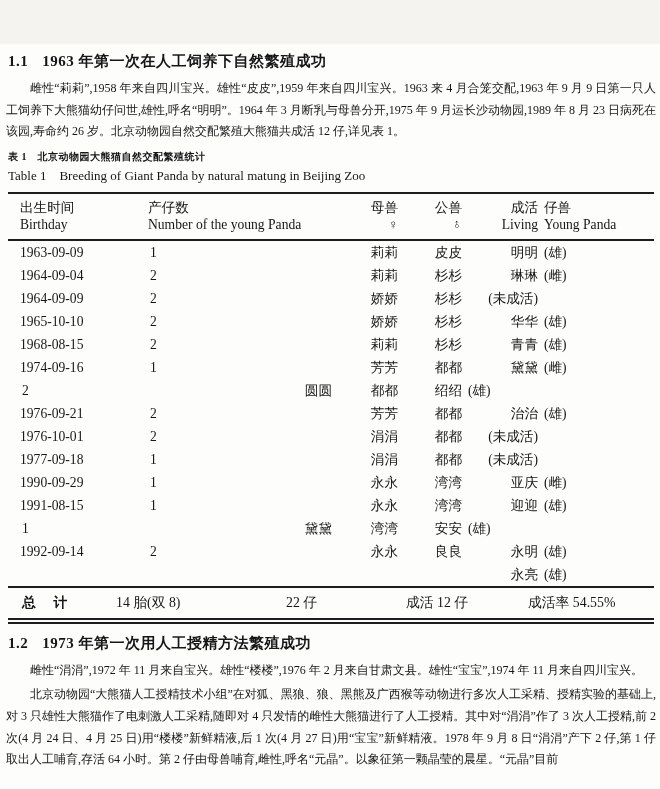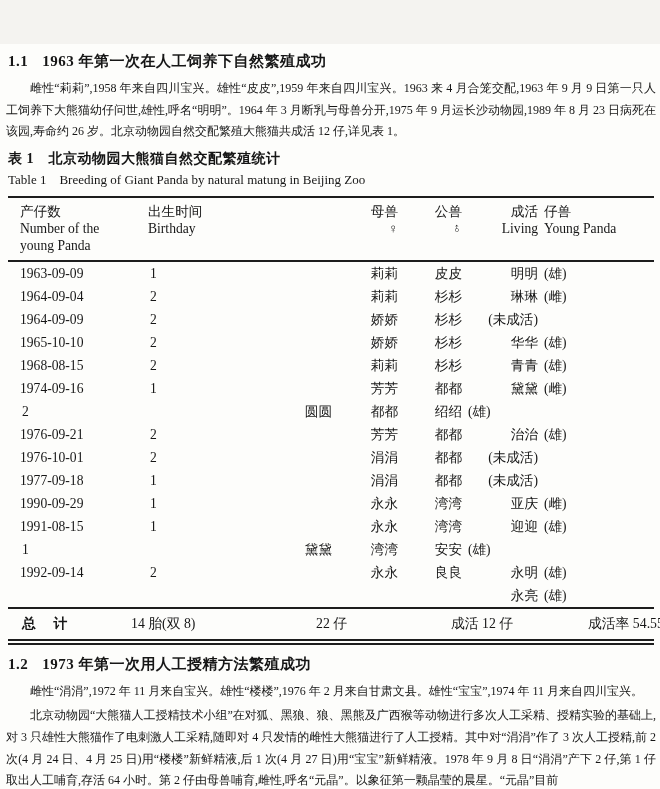--- a/index.html
+++ b/index.html
@@ -28,21 +28,21 @@
   .body-par {
     margin: 0 0 3px 0;
     font-size: 12px;
     line-height: 21.6px;
     text-align: justify;
     text-indent: 2em;
   }
   
   .tbl-cap-zh {
     margin: 7px 0 3px 2px;
-    font-size: 14px; font-weight: bold;
+    font-size: 10px; font-weight: bold;
     letter-spacing: 0.5px;
   }
   .tbl-cap-en {
     margin: 0 0 7px 2px;
     font-size: 13px;
   }
   
   .ptable { margin: 0 2px 0 2px; font-size: 13.6px; }
   .rule { background: #1d1d1d; border: 0; }
   .rule-top { height: 2px; }
@@ -70,21 +70,20 @@
   .c1 { padding-left: 12px; }
   .c2 { padding-left: 14px; }
   .c3, .c4, .c5 { text-align: right; }
   .c6 { padding-left: 6px; }
   .total {
     display: grid;
     grid-template-columns: 108px 170px 120px 122px 1fr;
     height: 30px; line-height: 30px;
     align-items: center;
     font-size: 13.8px;
-    gap: 15px;
   }
   .tc { white-space: nowrap; }
   .tc1 { padding-left: 14px; font-weight: bold; letter-spacing: 2px; }
   .sec2 { margin-top: 14px; }
 </style>
 </head>
 <body>
 
 <div class="page">
 
@@ -93,27 +92,27 @@
   </div>
   <p class="body-par">雌性“莉莉”,1958 年来自四川宝兴。雄性“皮皮”,1959 年来自四川宝兴。1963 来 4 月合笼交配,1963 年 9 月 9 日第一只人工饲养下大熊猫幼仔问世,雄性,呼名“明明”。1964 年 3 月断乳与母兽分开,1975 年 9 月运长沙动物园,1989 年 8 月 23 日病死在该园,寿命约 26 岁。北京动物园自然交配繁殖大熊猫共成活 12 仔,详见表 1。</p>
 
   <div class="tbl-cap-zh">表 1　北京动物园大熊猫自然交配繁殖统计</div>
   <div class="tbl-cap-en">Table 1　Breeding of Giant Panda by natural matung in Beijing Zoo</div>
 
   <div class="ptable">
     <div class="rule rule-top"></div>
 
     <div class="tgrid thead">
+      <div class="hc hc1">
+        <div>出生时间</div>
+        <div>Birthday</div>
+      </div>
       <div class="hc hc2">
         <div>产仔数</div>
         <div>Number of the young Panda</div>
-      </div>
-      <div class="hc hc1">
-        <div>出生时间</div>
-        <div>Birthday</div>
       </div>
       <div class="hc hc3">
         <div>母兽</div>
         <div><span class="sym">♀</span></div>
       </div>
       <div class="hc hc4">
         <div>公兽</div>
         <div><span class="sym male-rot">♂</span></div>
       </div>
       <div class="hc hc5">

